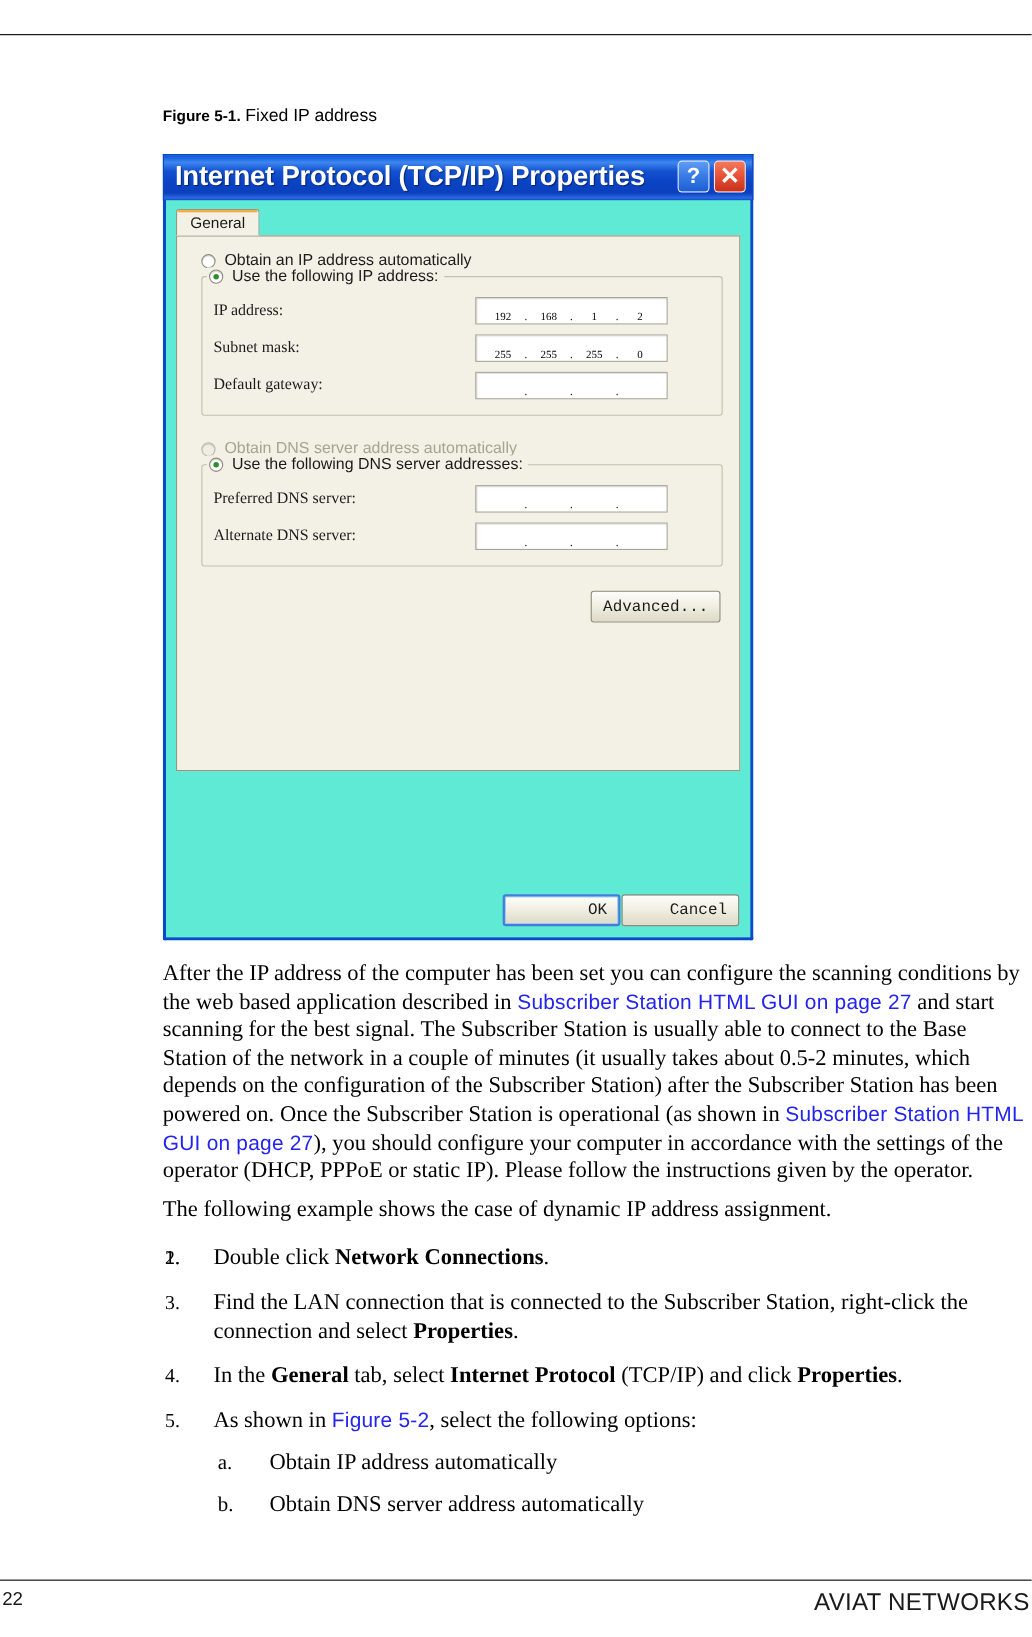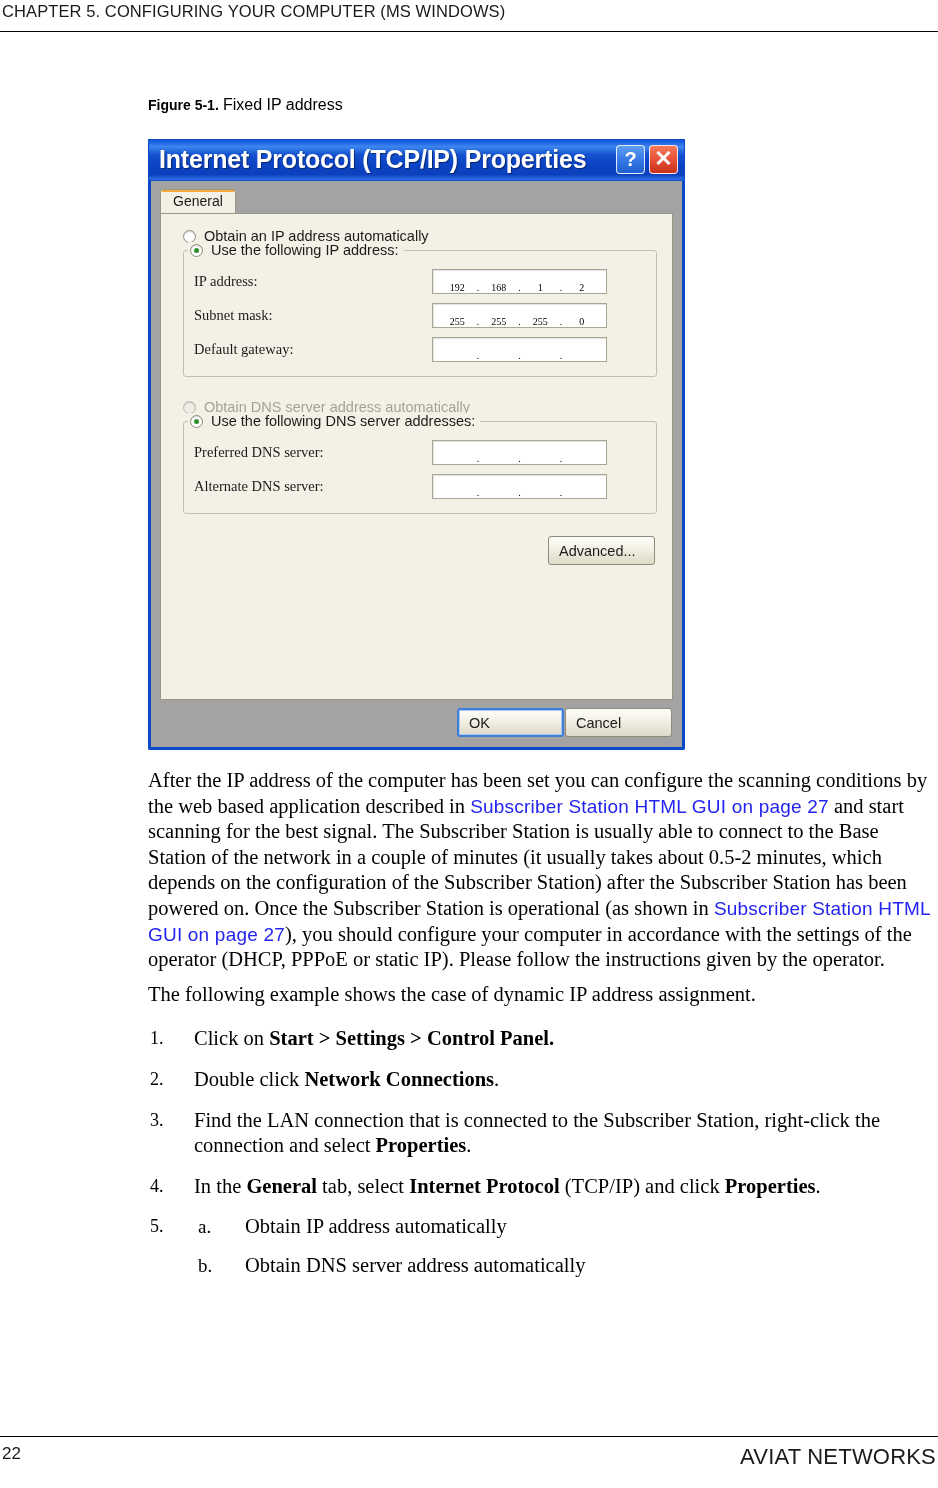--- a/index.html
+++ b/index.html
@@ -63,23 +63,23 @@
   }
   .fig-caption .fig-title {
     font-weight: normal;
     font-size: 16px;
   }
 
   
   .xp-dialog {
     position: relative;
     width: 537px;
-    height: 611px;
-    box-sizing: border-box;
-    background: #a3a3a3;
+    height: 715px;
+    box-sizing: border-box;
+    background: #5eead4;
     border: 3px solid #0a49c8;
     border-top: none;
     border-radius: 0 0 2px 2px;
     font-family: "Liberation Sans", sans-serif;
     box-shadow: 0 0 0 0 transparent;
     margin-top: 24px;
   }
   .xp-titlebar {
     position: relative;
     height: 42px;
@@ -278,26 +278,26 @@
     justify-content: flex-end;
     margin: 22px 4px 0 0;
   }
   .xp-button {
     min-width: 107px;
     height: 29px;
     padding: 12px 10px;
     background: linear-gradient(180deg,#fdfdfb 0%, #f2f0e4 45%, #e4e1d1 80%, #dedbc9 100%);
     border: 1px solid #8e8b78;
     border-radius: 3px;
-    font-family: Liberation Sans, sans-serif;
+    font-family: Liberation Mono, monospace;
     font-size: 14.5px;
     color: #1b1b1b;
     display: flex;
     align-items: center;
-    justify-content: flex-start;
+    justify-content: flex-end;
     box-sizing: border-box;
   }
   .xp-button.default {
     border: 2px solid #3f7fd8;
     box-shadow: 0 0 0 1px #aac8ef inset;
   }
   .dialog-footer {
     position: absolute;
     right: 10px;
     bottom: 10px;
@@ -394,21 +394,20 @@
     font-family: "Liberation Sans", sans-serif;
     font-size: 22px;
     color: #1a1a1a;
     letter-spacing: 0.2px;
   }
 </style>
 </head>
 <body>
 
 <div class="page-header">
-  <div class="hdr-text">CHAPTER 5. CONFIGURING YOUR COMPUTER (MS WINDOWS)</div>
   <div class="hdr-rule"></div>
 </div>
 
 <div class="content">
 
   <div class="fig-caption">
     <span class="fig-num">Figure 5-1.</span><span>&nbsp;</span><span class="fig-title">Fixed IP address</span>
   </div>
 
   <div class="xp-dialog">
@@ -548,40 +547,40 @@
   <p class="body-para">
     <span>After the IP address of the computer has been set you can configure the scanning conditions by the web based application described in </span><span class="xref">Subscriber Station HTML GUI on page 27</span><span> and start scanning for the best signal. The Subscriber Station is usually able to connect to the Base Station of the network in a couple of minutes (it usually takes about 0.5-2 minutes, which depends on the configuration of the Subscriber Station) after the Subscriber Station has been powered on. Once the Subscriber Station is operational (as shown in </span><span class="xref">Subscriber Station HTML GUI on page 27</span><span>), you should configure your computer in accordance with the settings of the operator (DHCP, PPPoE or static IP). Please follow the instructions given by the operator.</span>
   </p>
 
   <p class="body-para para-spaced">The following example shows the case of dynamic IP address assignment.</p>
 
   <ol class="steps">
 
     <li>
       <span class="marker">1.</span>
-      <span><span>Click on </span><b>Start &gt; Settings &gt; Control Panel.</b></span>
     </li>
 
     <li>
       <span class="marker">2.</span>
       <span><span>Double click </span><b>Network Connections</b><span>.</span></span>
     </li>
 
     <li>
       <span class="marker">3.</span>
       <span><span>Find the LAN connection that is connected to the Subscriber Station, right-click the connection and select </span><b>Properties</b><span>.</span></span>
     </li>
 
     <li>
       <span class="marker">4.</span>
       <span><span>In the </span><b>General</b><span> tab, select </span><b>Internet Protocol</b><span> (TCP/IP) and click </span><b>Properties</b><span>.</span></span>
     </li>
 
     <li style="margin-bottom:0;">
       <span class="marker">5.</span>
+      <span><span>As shown in </span><span class="xref">Figure 5-2</span><span>, select the following options:</span></span>
     </li>
   </ol>
 
   <div class="substep-wrap">
     <ol class="substeps">
       <li>
         <span class="marker">a.</span>
         <span>Obtain IP address automatically</span>
       </li>
       <li>

